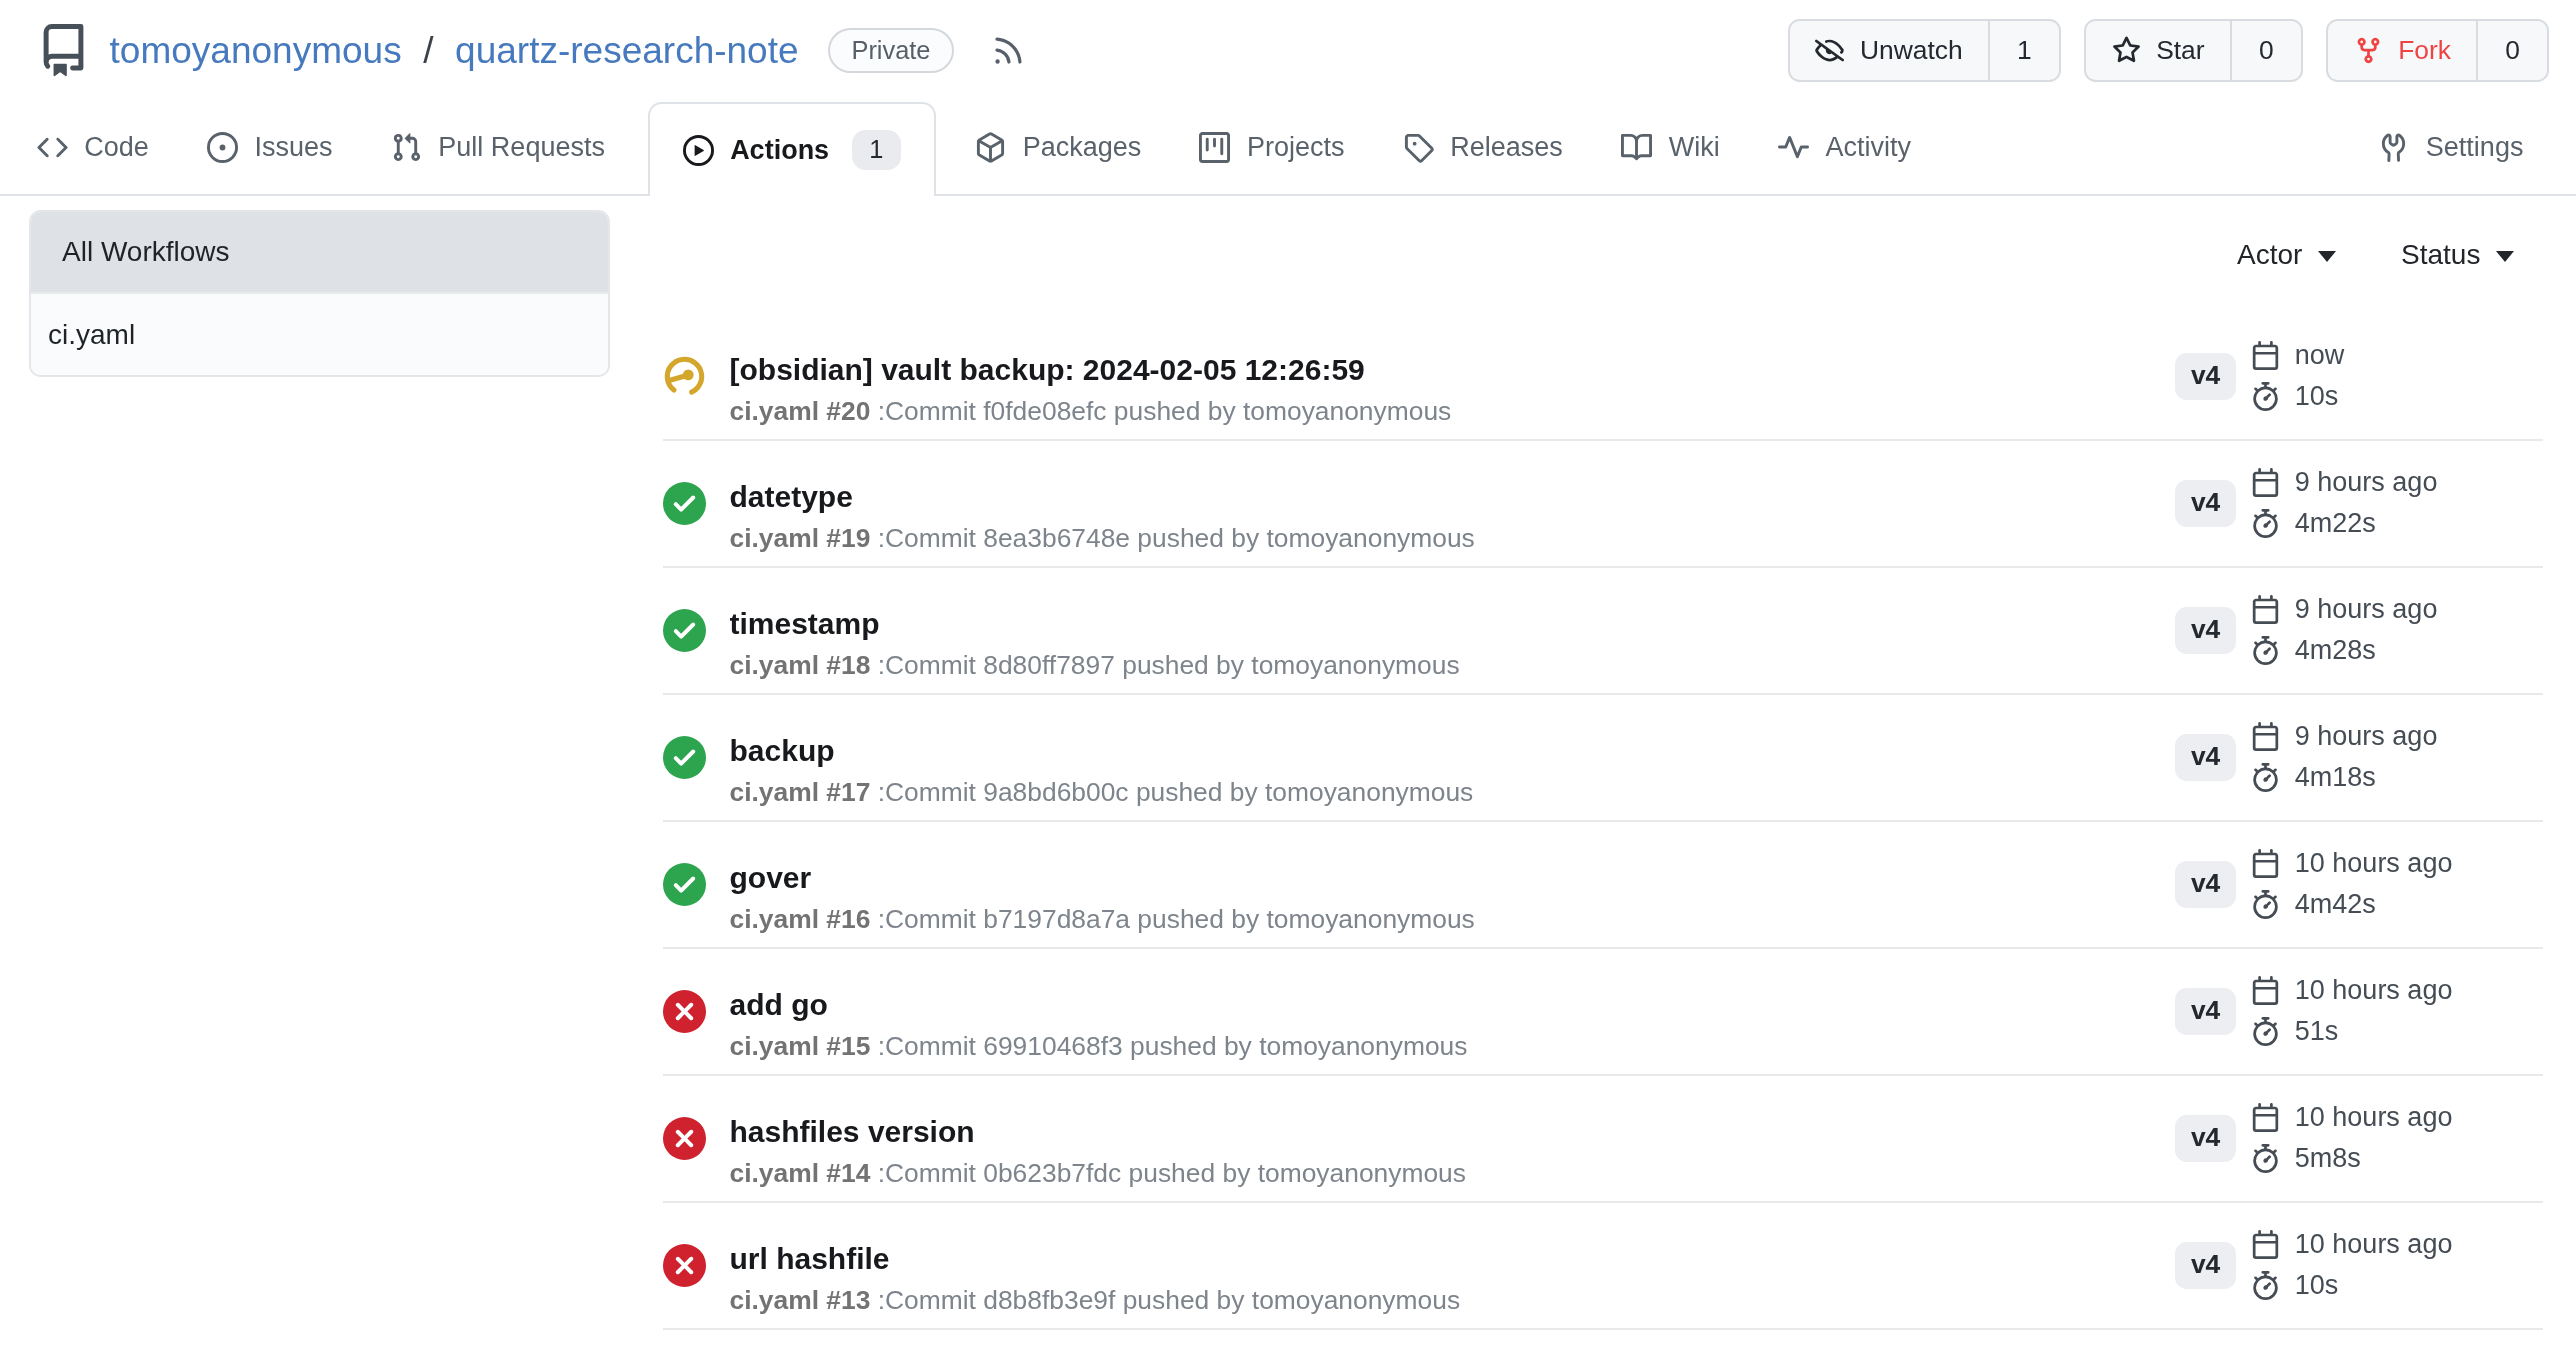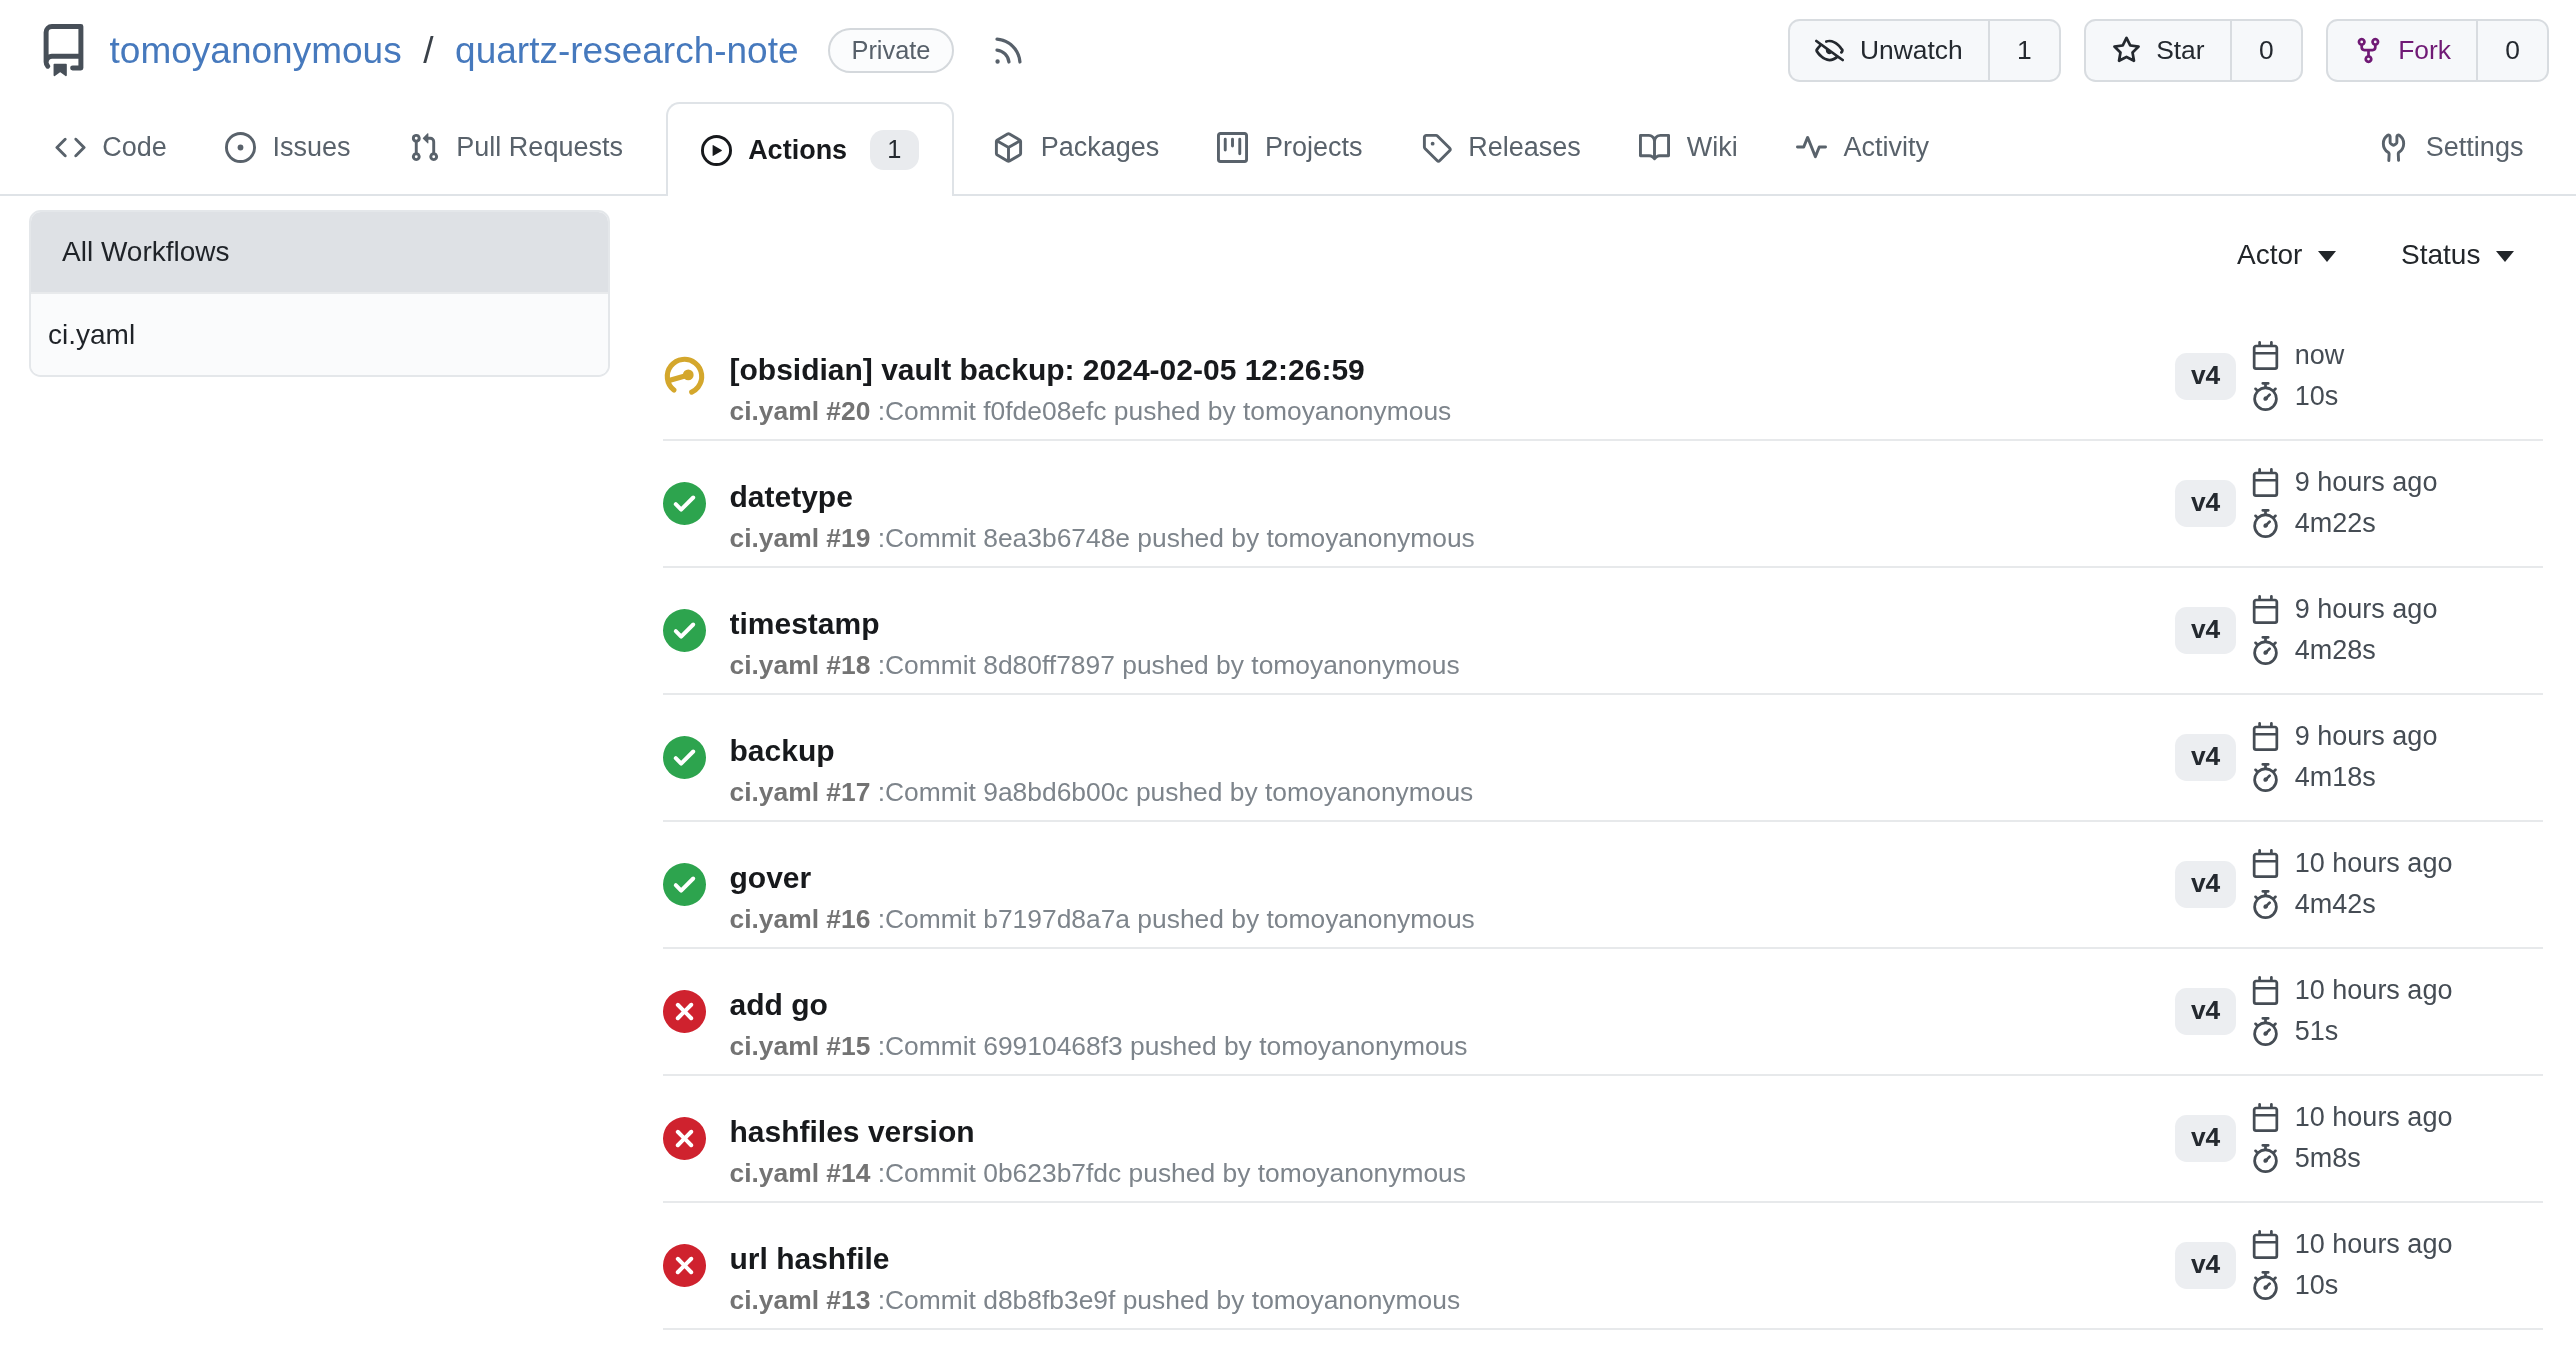--- a/index.html
+++ b/index.html
@@ -24,24 +24,24 @@
   .rss-btn svg { width: 35px; height: 35px; color: #57606a; }
 
   .header-actions { display: flex; gap: 23.5px; align-items: center; }
   .hbtn {
     display: flex; align-items: stretch; border: 2px solid #d8dce0; border-radius: 11.7px;
     background: #f6f8fa; font-size: 26.4px; color: #24292f; overflow: hidden; height: 63px; cursor: pointer;
   }
   .hbtn .part { display: flex; align-items: center; gap: 15.6px; padding: 0 25.4px; }
   .hbtn .part svg { width: 29px; height: 29px; }
   .hbtn .count { border-left: 2px solid #d8dce0; padding: 0 27px; display: flex; align-items: center; font-weight: 500; }
-  .hbtn.muted .part { color: #701a75; }
+  .hbtn.muted .part { color: #ef4444; }
 
   
-  .nav { height: 98px; padding: 0 37px 0 39px; display: flex; align-items: center; position: relative; }
+  .nav { height: 98px; padding: 0 37px 0 21px; display: flex; align-items: center; position: relative; }
   .nav::after { content: ""; position: absolute; left: 0; right: 0; bottom: 0; height: 2px; background: #dfe3e7; z-index: 0; }
   .tab { display: flex; align-items: center; gap: 16.6px; height: 100%; padding: 0 15.6px; margin-right: 27px;
          font-size: 27px; color: #59626b; cursor: pointer; white-space: nowrap; }
   .tab svg { width: 31px; height: 31px; flex-shrink: 0; }
   .tab.active {
     background: #fff; border: 2px solid #dfe3e7; border-bottom: none; border-radius: 13.7px 13.7px 0 0;
     height: 94px; align-self: flex-end; z-index: 2; position: relative;
     font-weight: 700; color: #17191c; padding: 0 33px; margin-right: 23.5px;
   }
   .tab .tab-count {

